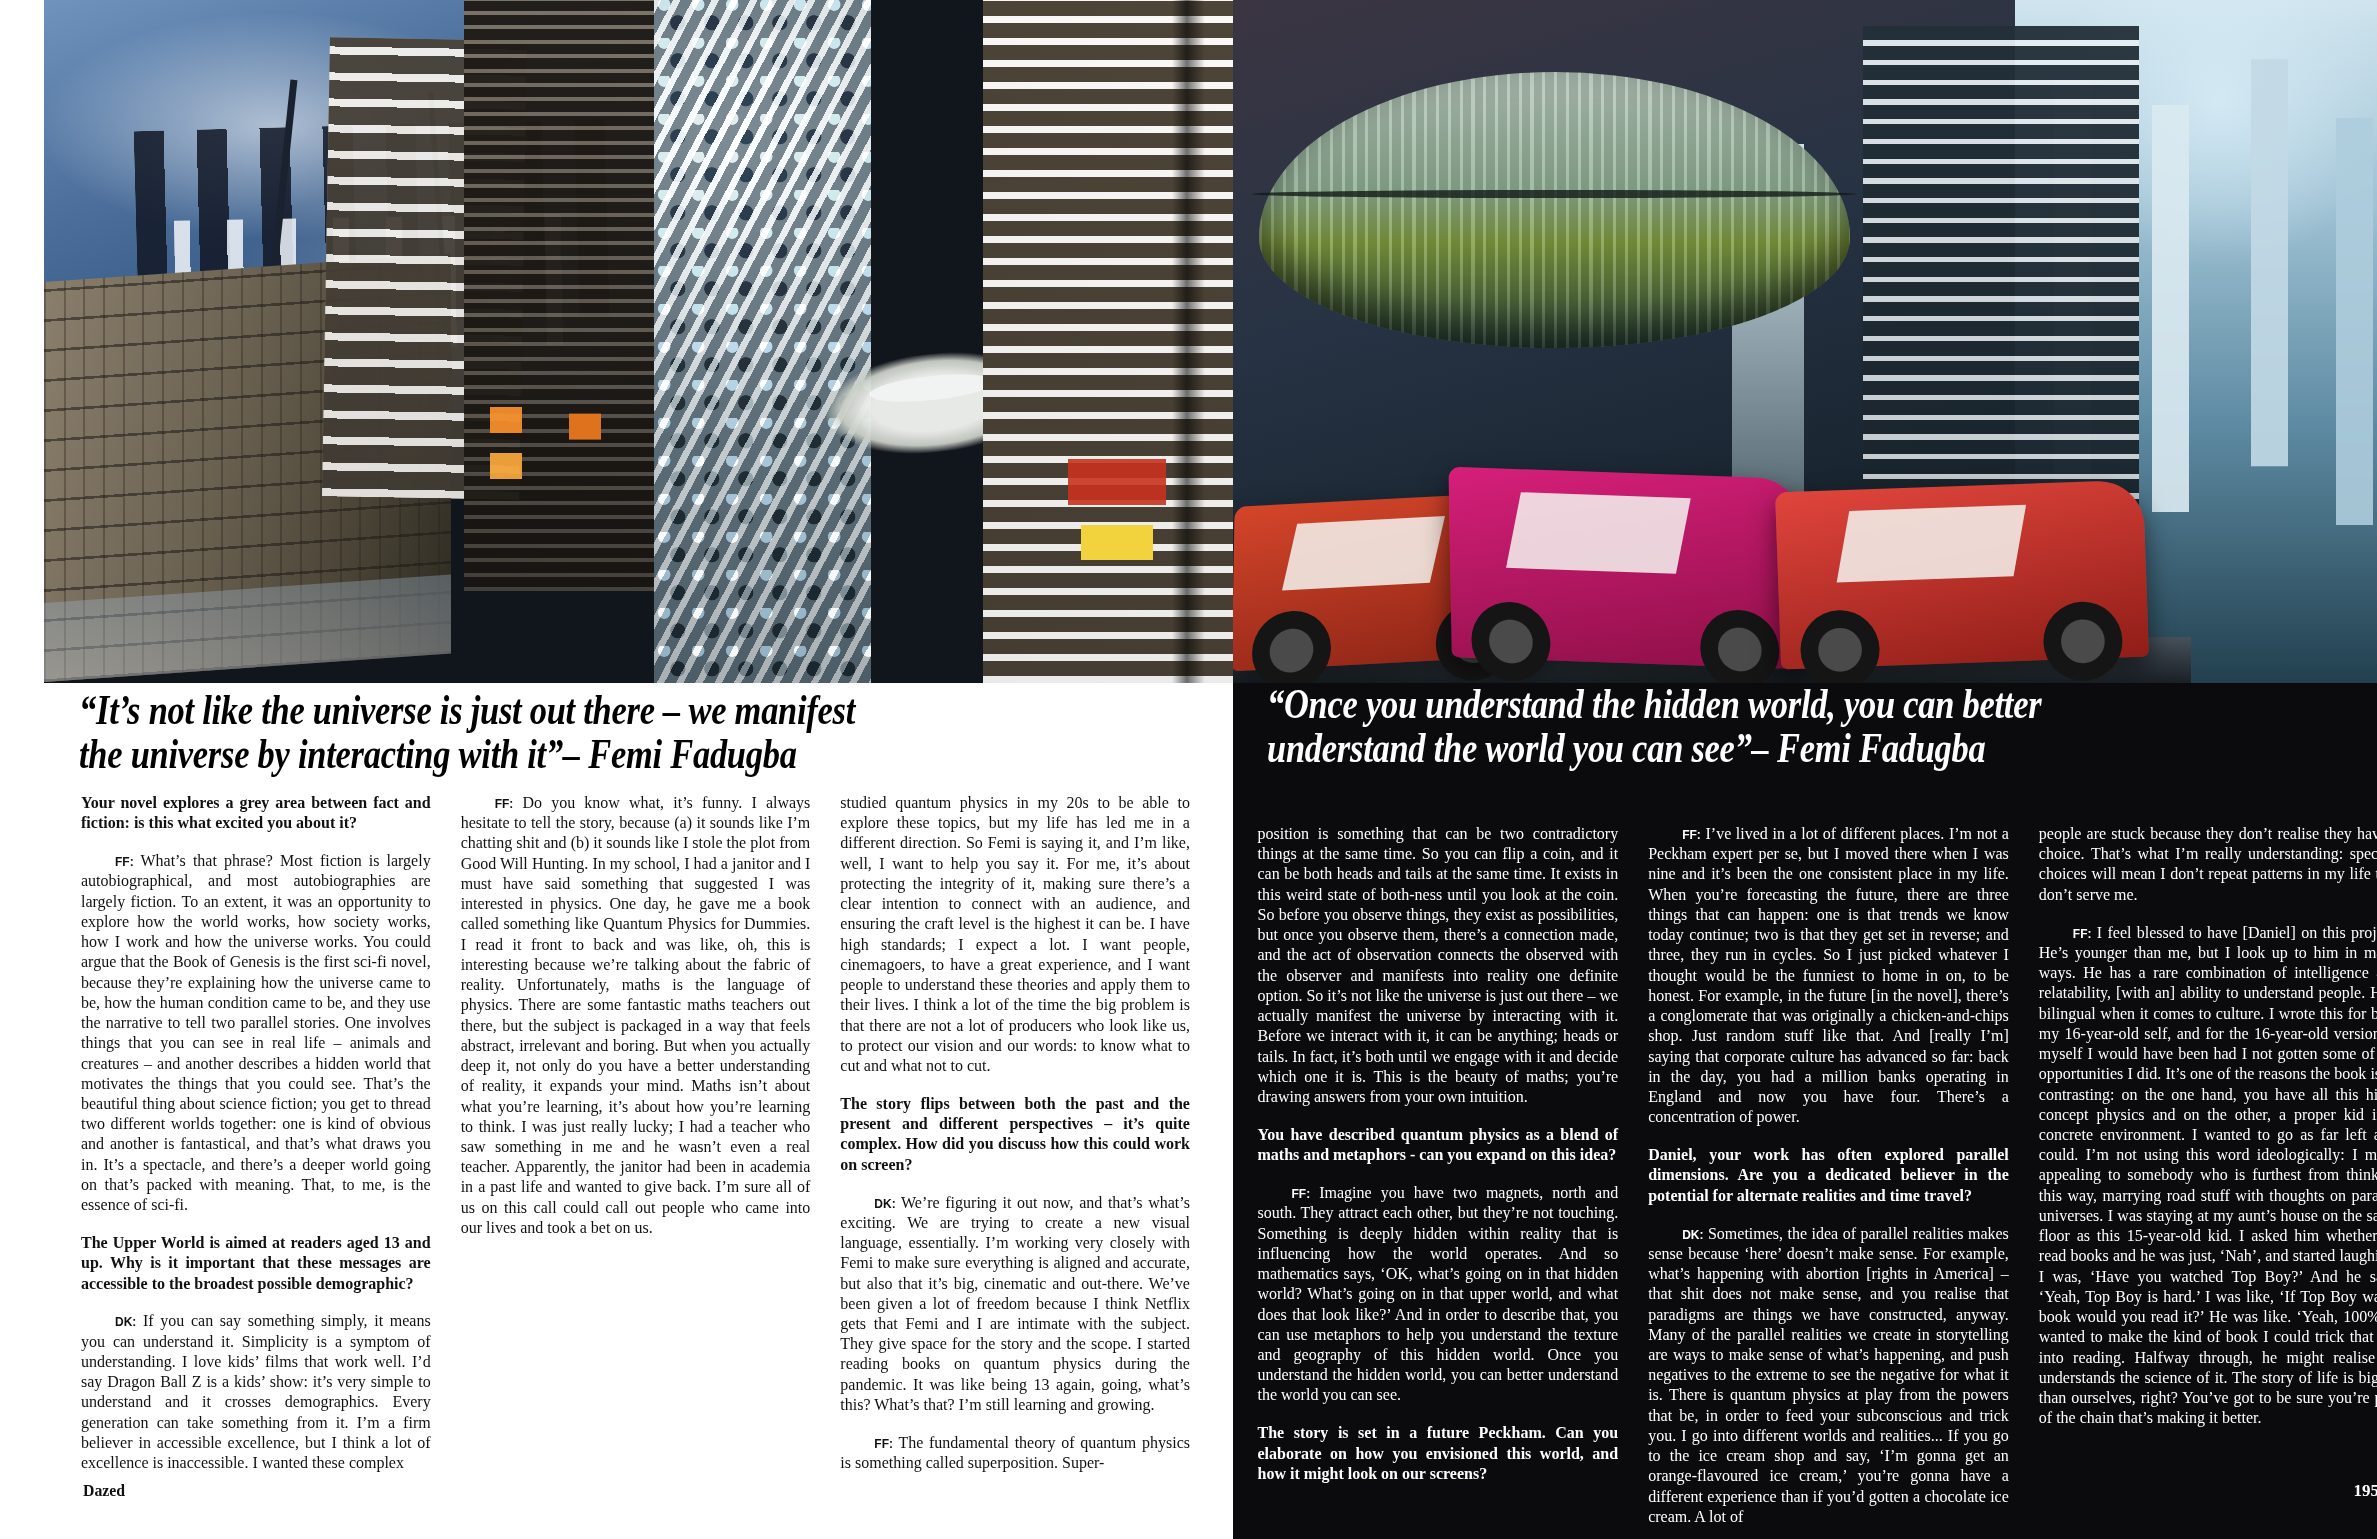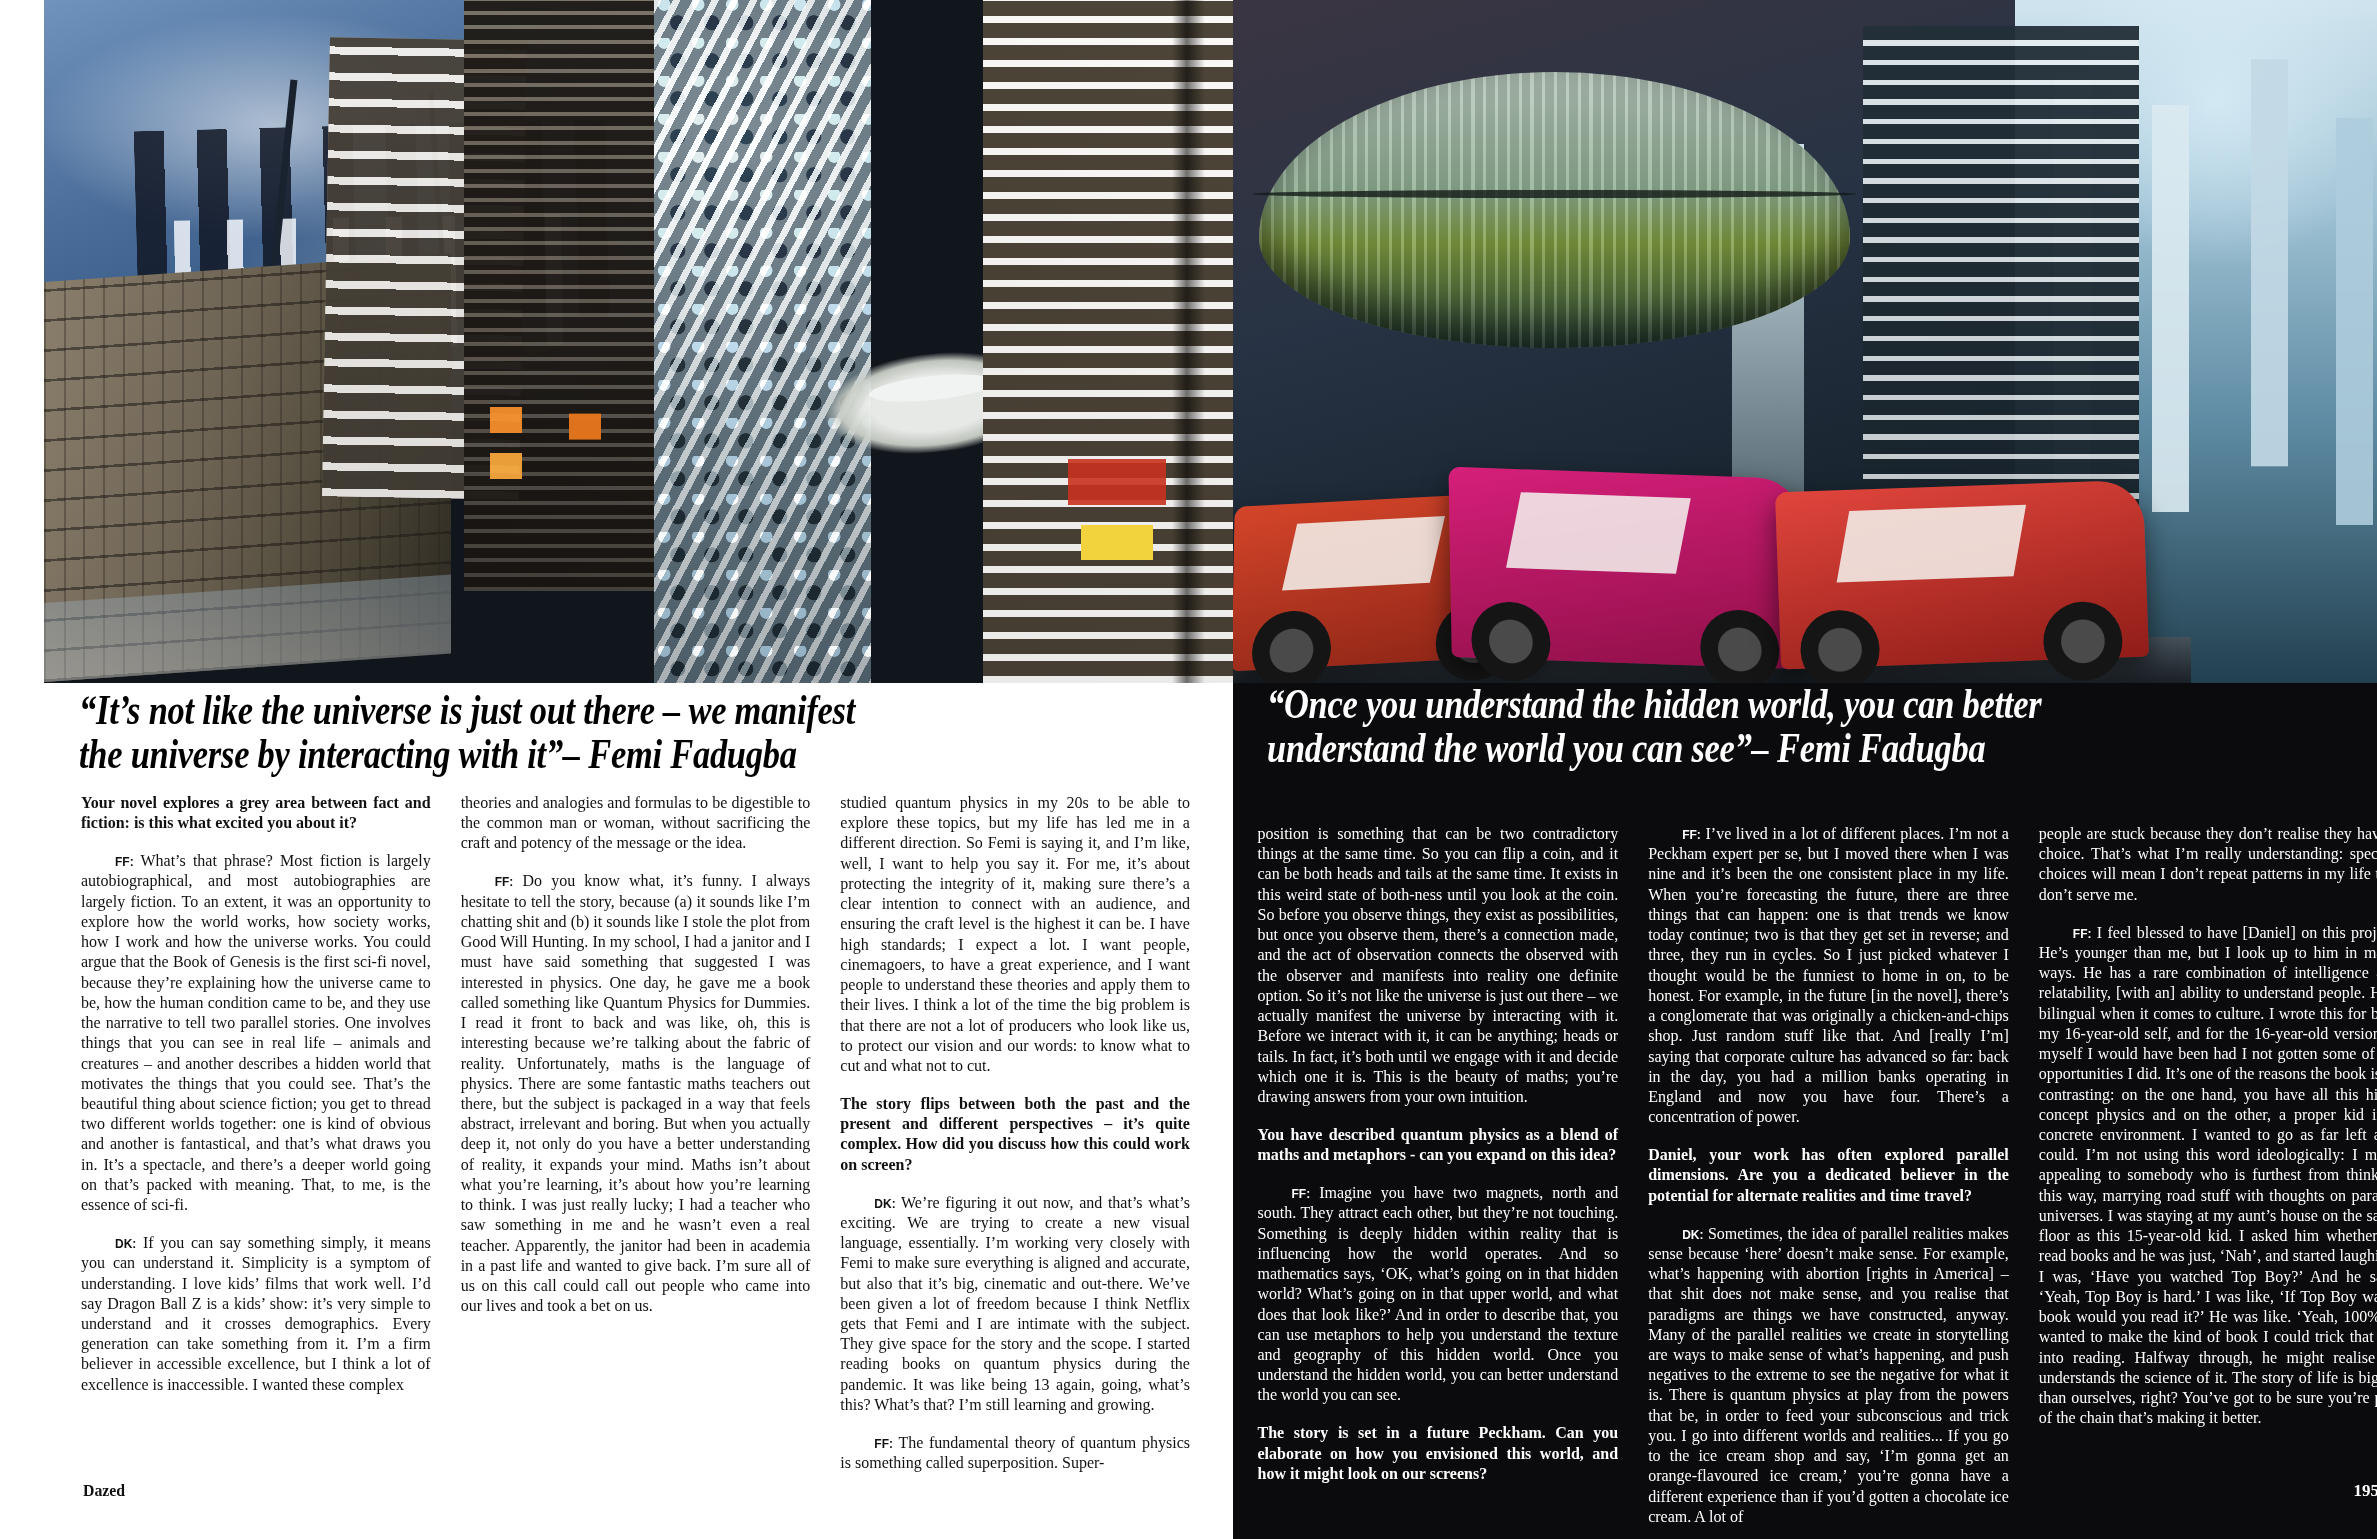--- a/index.html
+++ b/index.html
@@ -163,24 +163,24 @@
 
     <div class="headline hl-left">
       <div>“It’s not like the universe is just out there – we manifest</div>
       <div>the universe by interacting with it”– Femi Fadugba</div>
     </div>
 
     <div class="cols cols-left">
       <div class="col">
         <p class="q">Your novel explores a grey area between fact and fiction: is this what excited you about it?</p>
         <p class="a"><span class="spk">FF:</span> <span>What’s that phrase? Most fiction is largely autobiographical, and most autobiographies are largely fiction. To an extent, it was an opportunity to explore how the world works, how society works, how I work and how the universe works. You could argue that the Book of Genesis is the first sci-fi novel, because they’re explaining how the universe came to be, how the human condition came to be, and they use the narrative to tell two parallel stories. One involves things that you can see in real life – animals and creatures – and another describes a hidden world that motivates the things that you could see. That’s the beautiful thing about science fiction; you get to thread two different worlds together: one is kind of obvious and another is fantastical, and that’s what draws you in. It’s a spectacle, and there’s a deeper world going on that’s packed with meaning. That, to me, is the essence of sci-fi.</span></p>
+        <p class="q">The Upper World is aimed at readers aged 13 and up. Why is it important that these messages are accessible to the broadest possible demographic?</p>
         <p class="a"><span class="spk">DK:</span> <span>If you can say something simply, it means you can understand it. Simplicity is a symptom of understanding. I love kids’ films that work well. I’d say Dragon Ball Z is a kids’ show: it’s very simple to understand and it crosses demographics. Every generation can take something from it. I’m a firm believer in accessible excellence, but I think a lot of excellence is inaccessible. I wanted these complex</span></p>
       </div>
       <div class="col">
-        <p class="a" style="text-indent:0">theories and analogies and formulas to be digestible to the common man or woman, without sacrificing the craft and potency of the message or the idea.</p>
         <p class="a"><span class="spk">FF:</span> <span>Do you know what, it’s funny. I always hesitate to tell the story, because (a) it sounds like I’m chatting shit and (b) it sounds like I stole the plot from Good Will Hunting. In my school, I had a janitor and I must have said something that suggested I was interested in physics. One day, he gave me a book called something like Quantum Physics for Dummies. I read it front to back and was like, oh, this is interesting because we’re talking about the fabric of reality. Unfortunately, maths is the language of physics. There are some fantastic maths teachers out there, but the subject is packaged in a way that feels abstract, irrelevant and boring. But when you actually deep it, not only do you have a better understanding of reality, it expands your mind. Maths isn’t about what you’re learning, it’s about how you’re learning to think. I was just really lucky; I had a teacher who saw something in me and he wasn’t even a real teacher. Apparently, the janitor had been in academia in a past life and wanted to give back. I’m sure all of us on this call could call out people who came into our lives and took a bet on us.</span></p>
       </div>
       <div class="col">
         <p class="a" style="text-indent:0">studied quantum physics in my 20s to be able to explore these topics, but my life has led me in a different direction. So Femi is saying it, and I’m like, well, I want to help you say it. For me, it’s about protecting the integrity of it, making sure there’s a clear intention to connect with an audience, and ensuring the craft level is the highest it can be. I have high standards; I expect a lot. I want people, cinemagoers, to have a great experience, and I want people to understand these theories and apply them to their lives. I think a lot of the time the big problem is that there are not a lot of producers who look like us, to protect our vision and our words: to know what to cut and what not to cut.</p>
         <p class="q">The story flips between both the past and the present and different perspectives – it’s quite complex. How did you discuss how this could work on screen?</p>
         <p class="a"><span class="spk">DK:</span> <span>We’re figuring it out now, and that’s what’s exciting. We are trying to create a new visual language, essentially. I’m working very closely with Femi to make sure everything is aligned and accurate, but also that it’s big, cinematic and out-there. We’ve been given a lot of freedom because I think Netflix gets that Femi and I are intimate with the subject. They give space for the story and the scope. I started reading books on quantum physics during the pandemic. It was like being 13 again, going, what’s this? What’s that? I’m still learning and growing.</span></p>
         <p class="a"><span class="spk">FF:</span> <span>The fundamental theory of quantum physics is something called superposition. Super-</span></p>
       </div>
     </div>
 

